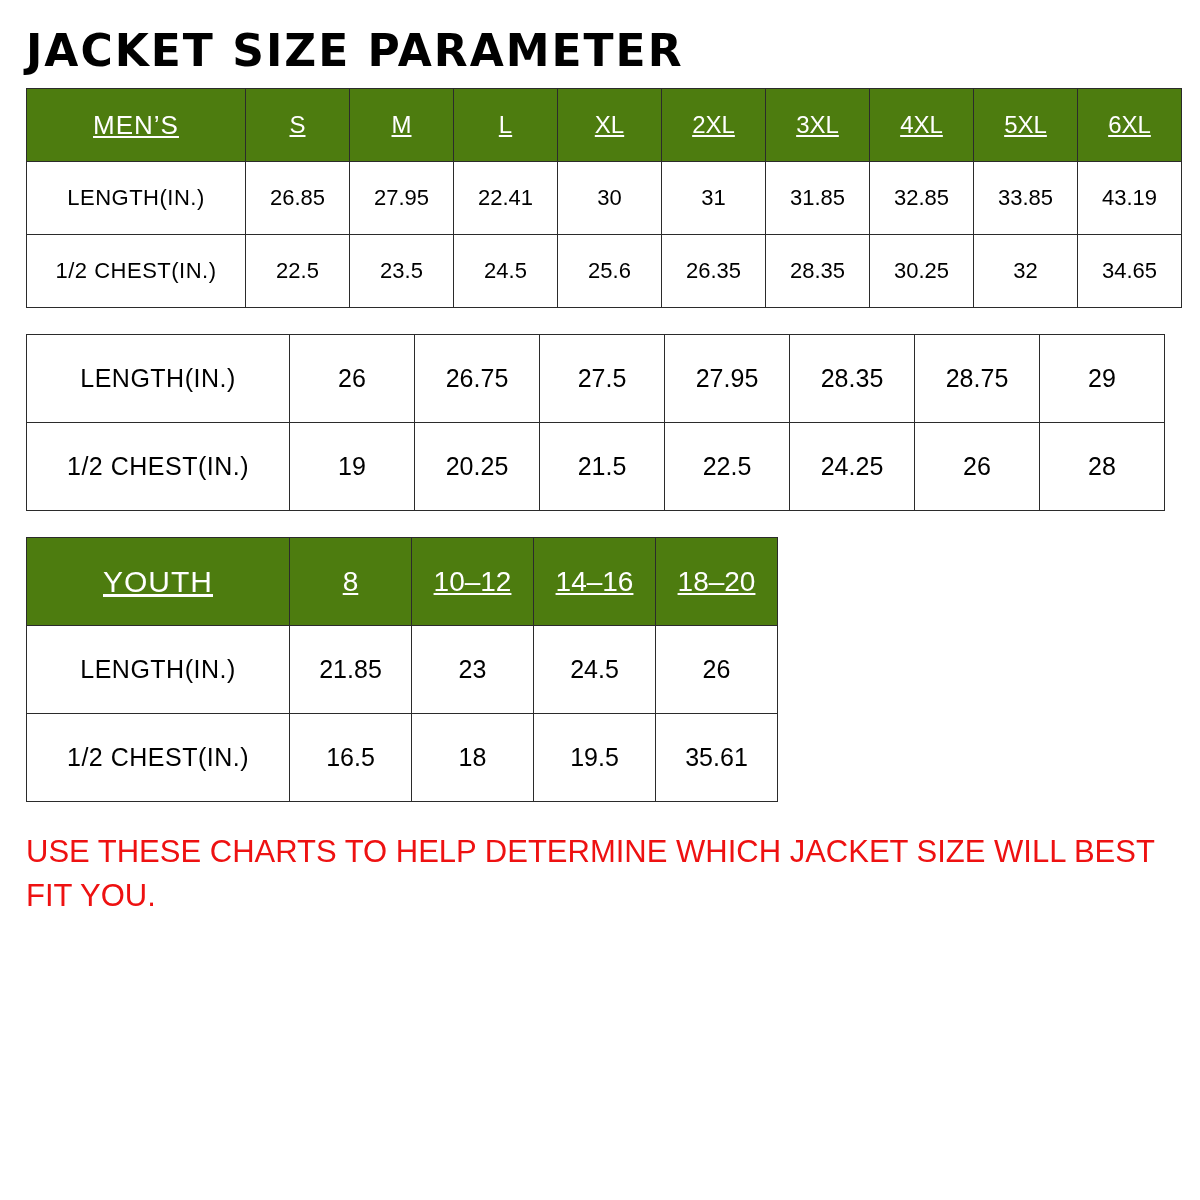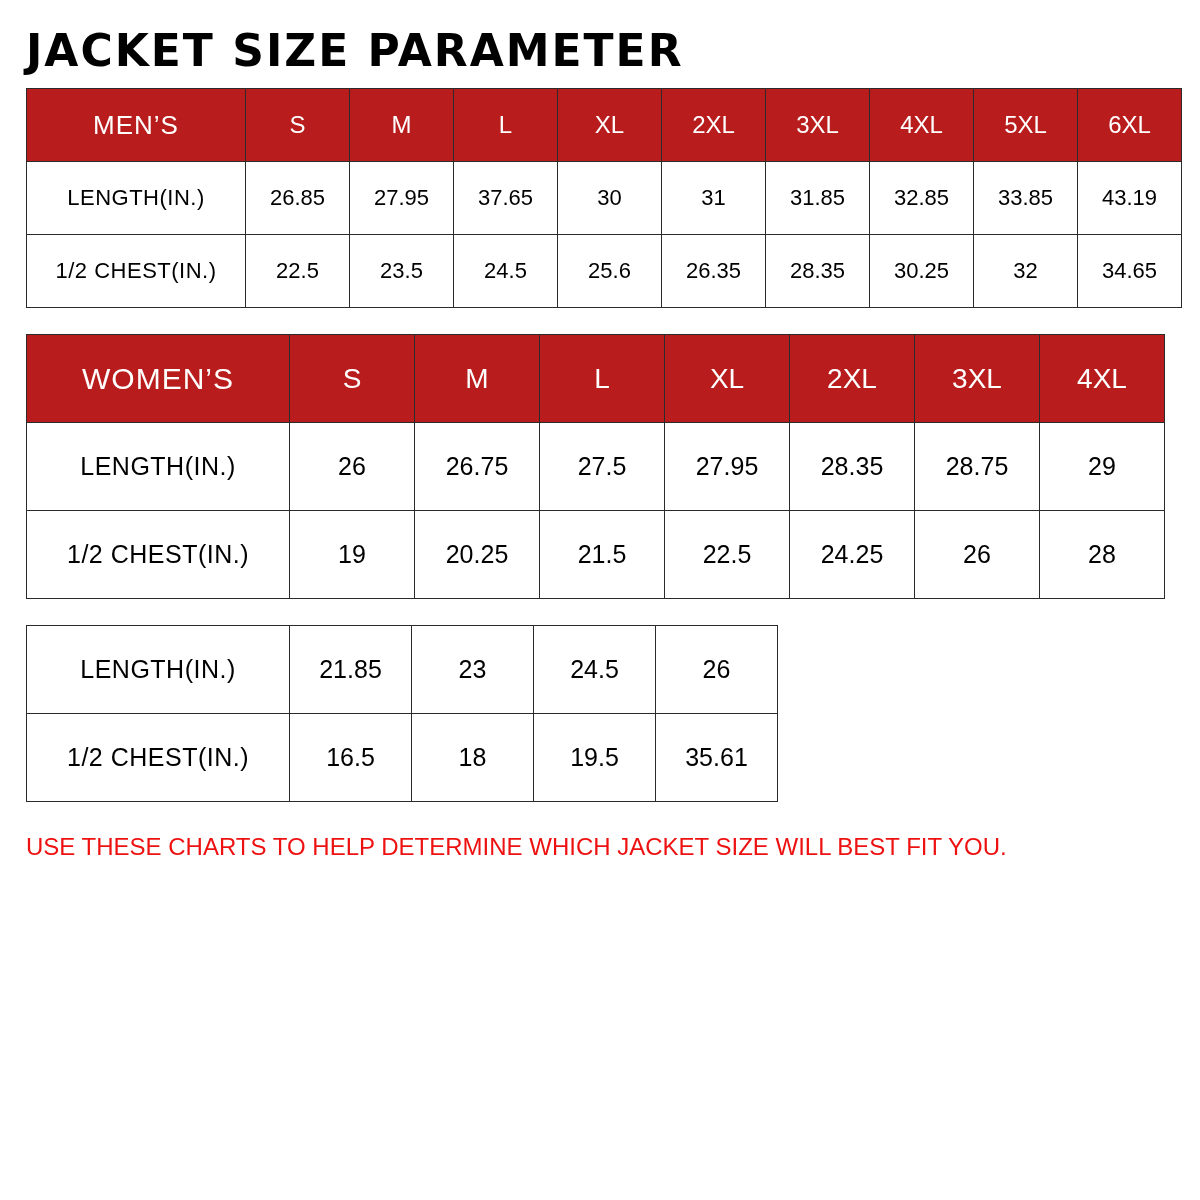--- a/index.html
+++ b/index.html
@@ -45,22 +45,23 @@
   table.size-table td {
     border: 1px solid #2b2b2b;
     text-align: center;
     vertical-align: middle;
     font-size: 23px;
     color: #000;
     background: #ffffff;
     padding: 0;
   }
   table.size-table tr.header td {
-    background: #b91c1c;
+    background: #4d7c0f;
     color: #ffffff;
+    text-decoration: underline;
   }
   table.size-table tr.header td.label-cell {
     font-size: 27px;
     letter-spacing: 1px;
   }
   table.size-table td.label-cell {
     text-align: center;
     font-size: 25px;
     letter-spacing: 0.5px;
   }
@@ -93,21 +94,21 @@
 
   .footer-note {
     color: #ee1111;
     font-size: 25px;
     line-height: 1.4;
     margin: 8px 0 0 0;
     max-width: 1130px;
   }
   .footer-note2 {
     color: #ee1111;
-    font-size: 24px;
+    font-size: 31px;
     line-height: 1.4;
     margin: 28px 0 0 0;
     max-width: 1130px;
   }
 </style>
 </head>
 <body>
 
 <div class="page">
 
@@ -125,21 +126,21 @@
         <td class="data-cell">2XL</td>
         <td class="data-cell">3XL</td>
         <td class="data-cell">4XL</td>
         <td class="data-cell">5XL</td>
         <td class="data-cell">6XL</td>
       </tr>
       <tr>
         <td class="label-cell">LENGTH(IN.)</td>
         <td class="data-cell">26.85</td>
         <td class="data-cell">27.95</td>
-        <td class="data-cell">37.65</td>
+        <td class="data-cell">22.41</td>
         <td class="data-cell">30</td>
         <td class="data-cell">31</td>
         <td class="data-cell">31.85</td>
         <td class="data-cell">32.85</td>
         <td class="data-cell">33.85</td>
         <td class="data-cell">43.19</td>
       </tr>
       <tr>
         <td class="label-cell">1/2 CHEST(IN.)</td>
         <td class="data-cell">22.5</td>
@@ -150,30 +151,20 @@
         <td class="data-cell">28.35</td>
         <td class="data-cell">30.25</td>
         <td class="data-cell">32</td>
         <td class="data-cell">34.65</td>
       </tr>
     </tbody>
   </table>
 
   <table class="size-table" id="womens-table">
     <tbody>
-      <tr class="header">
-        <td class="label-cell">WOMEN’S</td>
-        <td class="data-cell">S</td>
-        <td class="data-cell">M</td>
-        <td class="data-cell">L</td>
-        <td class="data-cell">XL</td>
-        <td class="data-cell">2XL</td>
-        <td class="data-cell">3XL</td>
-        <td class="data-cell">4XL</td>
-      </tr>
       <tr>
         <td class="label-cell">LENGTH(IN.)</td>
         <td class="data-cell">26</td>
         <td class="data-cell">26.75</td>
         <td class="data-cell">27.5</td>
         <td class="data-cell">27.95</td>
         <td class="data-cell">28.35</td>
         <td class="data-cell">28.75</td>
         <td class="data-cell">29</td>
       </tr>
@@ -185,20 +176,27 @@
         <td class="data-cell">22.5</td>
         <td class="data-cell">24.25</td>
         <td class="data-cell">26</td>
         <td class="data-cell">28</td>
       </tr>
     </tbody>
   </table>
 
   <table class="size-table" id="youth-table">
     <tbody>
+      <tr class="header">
+        <td class="label-cell">YOUTH</td>
+        <td class="data-cell">8</td>
+        <td class="data-cell">10–12</td>
+        <td class="data-cell">14–16</td>
+        <td class="data-cell">18–20</td>
+      </tr>
       <tr>
         <td class="label-cell">LENGTH(IN.)</td>
         <td class="data-cell">21.85</td>
         <td class="data-cell">23</td>
         <td class="data-cell">24.5</td>
         <td class="data-cell">26</td>
       </tr>
       <tr>
         <td class="label-cell">1/2 CHEST(IN.)</td>
         <td class="data-cell">16.5</td>

